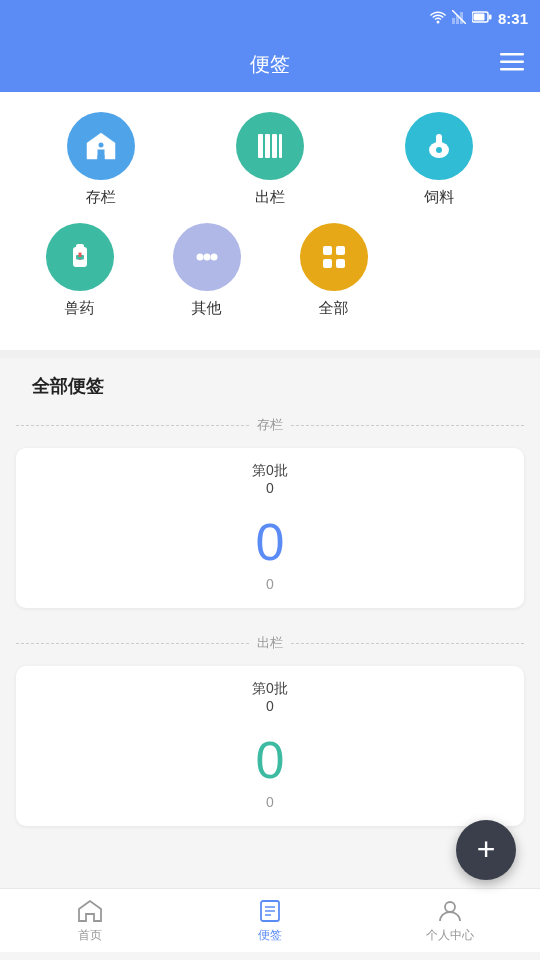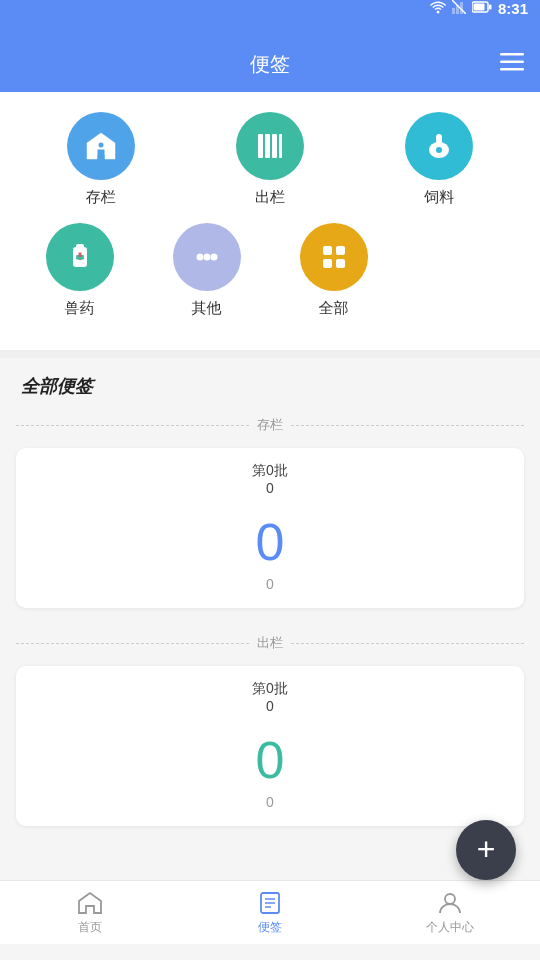--- a/index.html
+++ b/index.html
@@ -10,21 +10,21 @@
       font-family: -apple-system, 'PingFang SC', 'Microsoft YaHei', sans-serif;
       background: #f5f5f5;
       overflow-x: hidden;
     }
 
     
     .status-bar {
       background: #5b8cf5;
       height: 36px;
       display: flex;
-      align-items: flex-start;
+      align-items: center;
       justify-content: flex-end;
       padding: 0 12px;
       gap: 6px;
     }
     .status-bar-time {
       color: white;
       font-size: 15px;
       font-weight: 600;
     }
     .status-icon {
@@ -97,23 +97,22 @@
       height: 8px;
       background: #f0f0f0;
     }
 
     
     .notes-section {
       background: #f5f5f5;
       padding: 0;
     }
     .notes-header {
-      padding: 16px 21px 8px;
+      padding: 16px 32px 8px;
       background: #f5f5f5;
-      font-style: italic;
     }
     .notes-title {
       font-size: 18px;
       font-weight: bold;
       color: #222;
     }
 
     
     .category-separator {
       display: flex;
@@ -187,21 +186,21 @@
     .fab-icon {
       color: white;
       font-size: 32px;
       line-height: 1;
       margin-top: -2px;
     }
 
     
     .bottom-nav {
       position: fixed;
-      bottom: 16px;
+      bottom: 8px;
       left: 0;
       width: 540px;
       height: 64px;
       background: white;
       border-top: 1px solid #e8e8e8;
       display: flex;
       align-items: center;
     }
     .nav-item {
       flex: 1;

